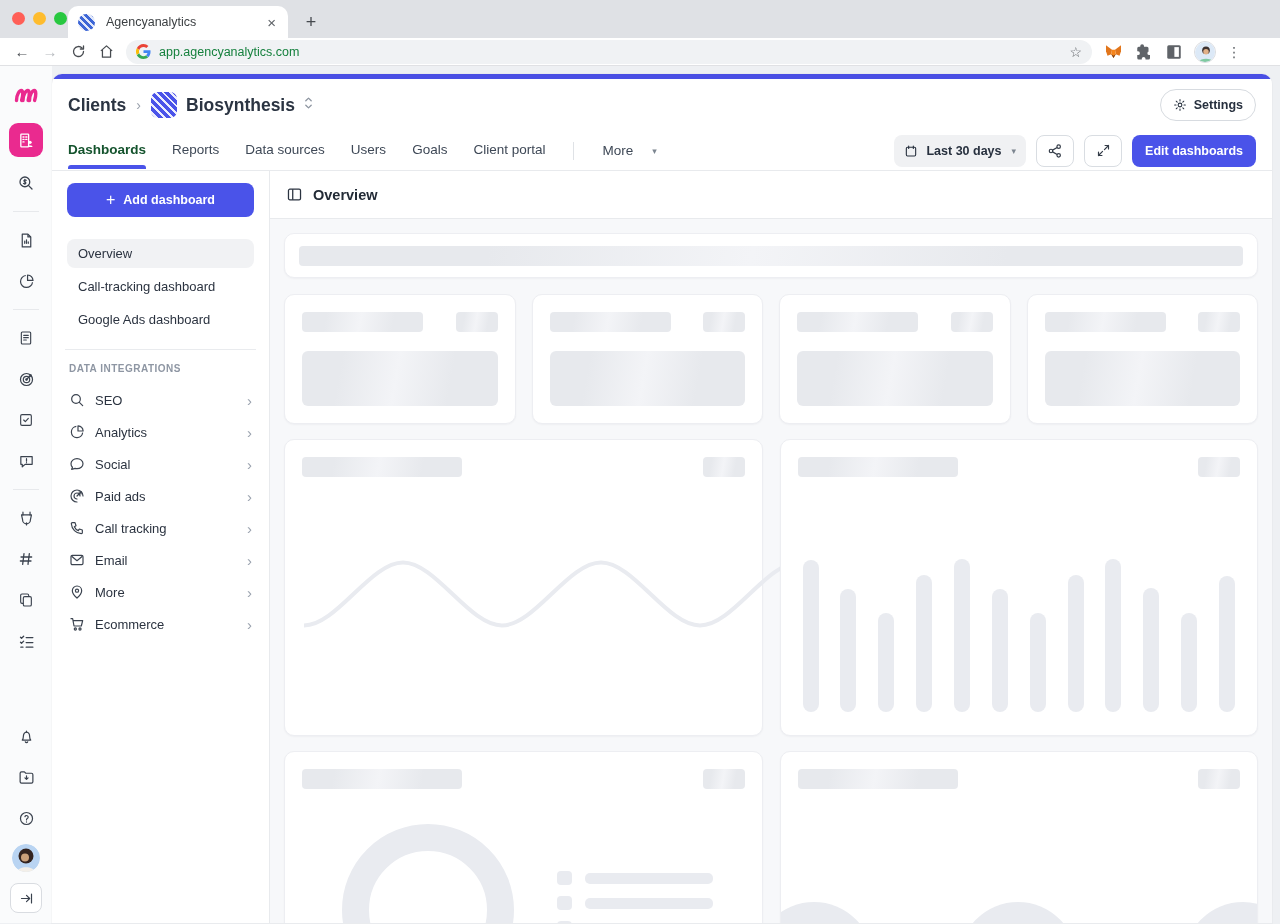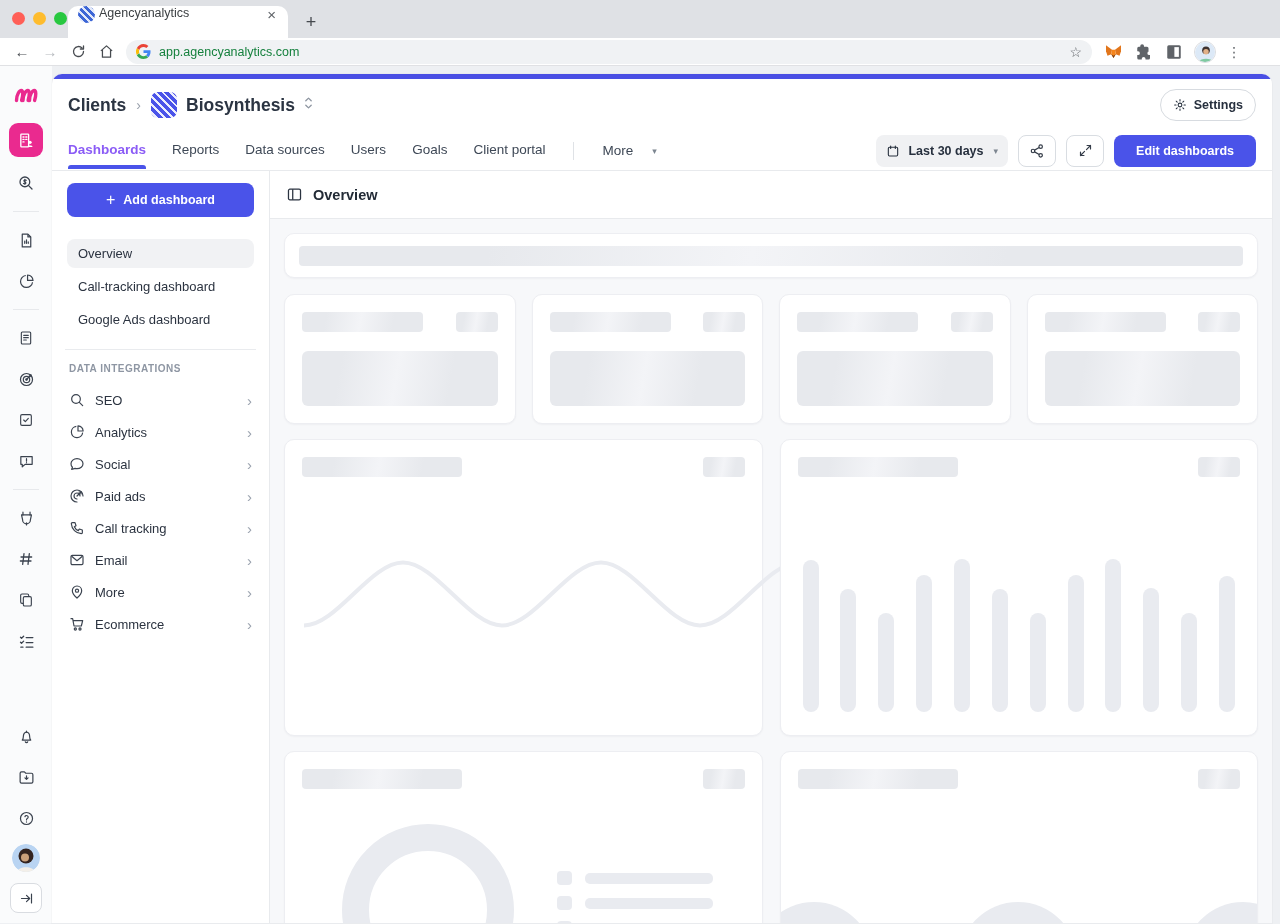--- a/index.html
+++ b/index.html
@@ -5,22 +5,22 @@
   * { margin:0; padding:0; box-sizing:border-box; }
   html,body { width:1280px; height:924px; overflow:hidden;
     font-family:"Liberation Sans", sans-serif; background:#eef0f3; }
 
   
   .tabstrip { position:relative; height:38px; background:#dfe1e5; }
   .traffic { position:absolute; top:12px; left:12px; display:flex; gap:8px; }
   .dot { width:13px; height:13px; border-radius:50%; }
   .dot.r{background:#ff5f57}.dot.y{background:#febc2e}.dot.g{background:#28c840}
   .btab { position:absolute; left:68px; top:6px; width:220px; height:32px;
-    background:#fff; border-radius:10px 10px 0 0; display:flex; align-items:flex-start;
-    padding:0 10px; gap:4px; }
+    background:#fff; border-radius:10px 10px 0 0; display:flex; align-items:center;
+    padding:0 10px; gap:11px; }
   .favicon { width:17px; height:17px; border-radius:50%; background:#3d66d6;
     background-image:repeating-linear-gradient(45deg, rgba(255,255,255,0) 0 3px, rgba(255,255,255,.85) 3px 5px); }
   .btab-title { font-size:12.5px; color:#3c4043; flex:1; white-space:nowrap; overflow:hidden; }
   .tab-close { font-size:15px; color:#5f6368; cursor:default; padding:0 2px; }
   .newtab { position:absolute; left:298px; top:9px; width:26px; height:26px; border-radius:50%;
     display:flex; align-items:center; justify-content:center; font-size:18px; color:#45494e; }
   .toolbar { height:28px; background:#fff; display:flex; align-items:center; padding:0 8px;
     border-bottom:1px solid #e0e1e4; position:relative; }
   .navbtn { width:28px; height:24px; display:flex; align-items:center; justify-content:center;
     font-size:15px; color:#474b50; }
@@ -62,35 +62,35 @@
     margin-right:9px; }
   .client-name { font-size:17.5px; font-weight:700; color:#2b3442; margin-right:7px; }
   .sortcaret { color:#8d95a0; }
   .spacer { flex:1; }
   .settings-btn { height:32px; border:1px solid #d7dbe0; border-radius:16px; background:#fff;
     display:flex; align-items:center; gap:7px; padding:0 12px; font-size:12.5px; font-weight:600; color:#27303e; }
 
   .nav-row { height:40px; display:flex; align-items:center; padding:0 16px; border-bottom:1px solid #e8eaed; flex:none; }
   .tabs { display:flex; align-items:center; gap:26px; }
   .tab { position:relative; font-size:13.5px; color:#3e4856; padding:10px 0 12px; white-space:nowrap; }
-  .tab.active { color:#8b5cf6; font-weight:600; }
+  .tab.active { color:#14532d; font-weight:600; }
   .tab.active::after { content:""; position:absolute; left:0; right:0; bottom:0; height:4px;
     border-radius:3px 3px 0 0; background:#4a53e9; }
   .tabdiv { width:1px; height:18px; background:#dfe2e6; margin:0 2px; }
   .more-tab { display:flex; align-items:center; gap:19px; font-size:13.5px; color:#3e4856;justify-content:flex-end; }
   .morecaret { font-size:9px; color:#7c8590; }
   .controls { display:flex; align-items:center; gap:10px; }
   .datepill { height:32px; background:#f0f1f3; border-radius:8px; display:flex; align-items:center;
     gap:8px; padding:0 10px; }
   .datepill .lbl { font-size:12.5px; font-weight:600; color:#27303e; }
   .datepill .caret { font-size:9px; color:#7c8590; margin-left:2px; }
   .iconbtn { width:38px; height:32px; border:1px solid #d9dde2; border-radius:8px; background:#fff;
     display:flex; align-items:center; justify-content:center; color:#353d49; }
   .editbtn { height:32px; background:#4a53e9; color:#fff; border:none; border-radius:8px;
-    padding:0 22px; font-size:12.5px; font-weight:600; font-family:inherit; }
+    padding:0 13px; font-size:12.5px; font-weight:600; font-family:inherit; }
 
   .body-row { flex:1; display:flex; min-height:0; }
   .dash-panel { width:218px; flex:none; border-right:1px solid #e8eaed; padding:12px 15px; }
   .addbtn { width:100%; height:34px; background:#4a53e9; color:#fff; border:none; border-radius:8px;
     font-size:12.5px; font-weight:600; font-family:inherit; display:flex; align-items:center;
     justify-content:center; gap:8px; }
   .addbtn .plus { font-size:16px; font-weight:400; }
   .dashlist { margin-top:22px; display:flex; flex-direction:column; gap:4px; }
   .dashitem { height:29px; display:flex; align-items:center; padding:0 11px; border-radius:8px;
     font-size:13px; color:#2b3340; white-space:nowrap; }

